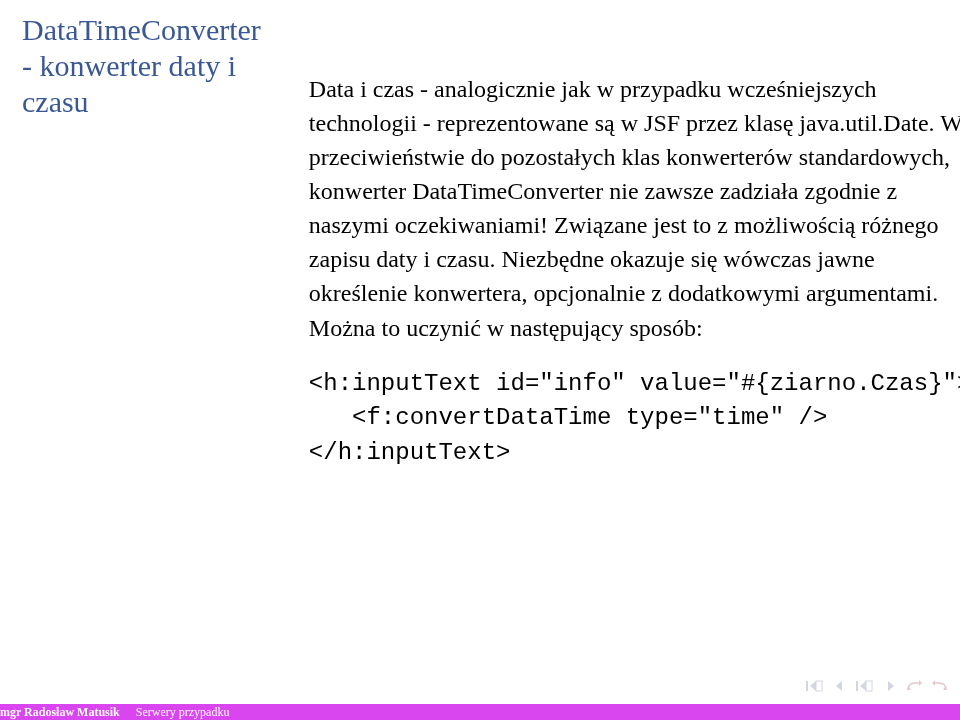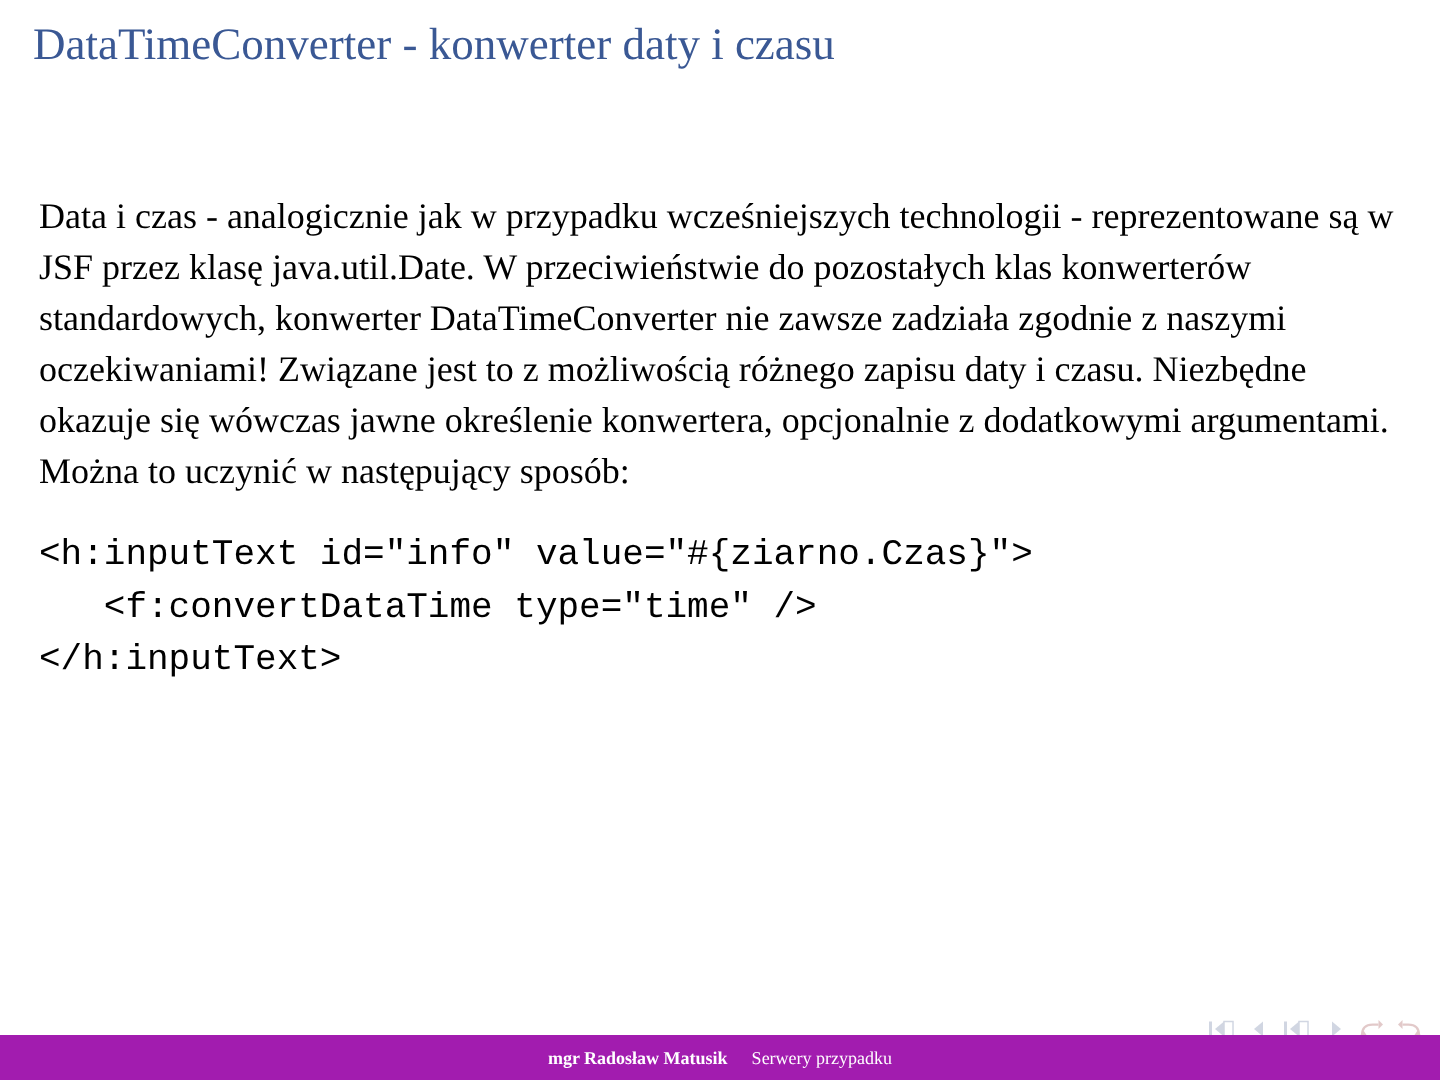--- a/index.html
+++ b/index.html
@@ -7,21 +7,21 @@
   body {
     font-family: Georgia, 'Times New Roman', serif;
     background: #fff;
     position: relative;
   }
   .slide {
     width: 960px;
     height: 720px;
     position: relative;
     display: flex;
-    flex-direction: column;
+    flex-direction: row;
   }
   .title {
     color: #3a5894;
     font-size: 30px;
     padding: 12px 22px 8px 22px;
     font-weight: normal;
     line-height: 1.2;
   }
   .content {
     flex: 1;
@@ -38,27 +38,26 @@
     font-size: 24px;
     margin-top: 22px;
     white-space: pre;
     line-height: 1.45;
   }
   .footer {
     position: absolute;
     bottom: 0;
     left: 0;
     right: 0;
-    height: 30px;
-    background: #a21caf;
+    height: 16px;
+    background: #d946ef;
     color: #fff;
     font-size: 12px;
     display: flex;
     align-items: center;
-    justify-content: center;
     gap: 18px;
   }
   .footer .author { font-weight: bold; }
   .footer-text {
     position: relative;
     z-index: 2;
     display: flex;
     gap: 16px;
     align-items: center;
   }

